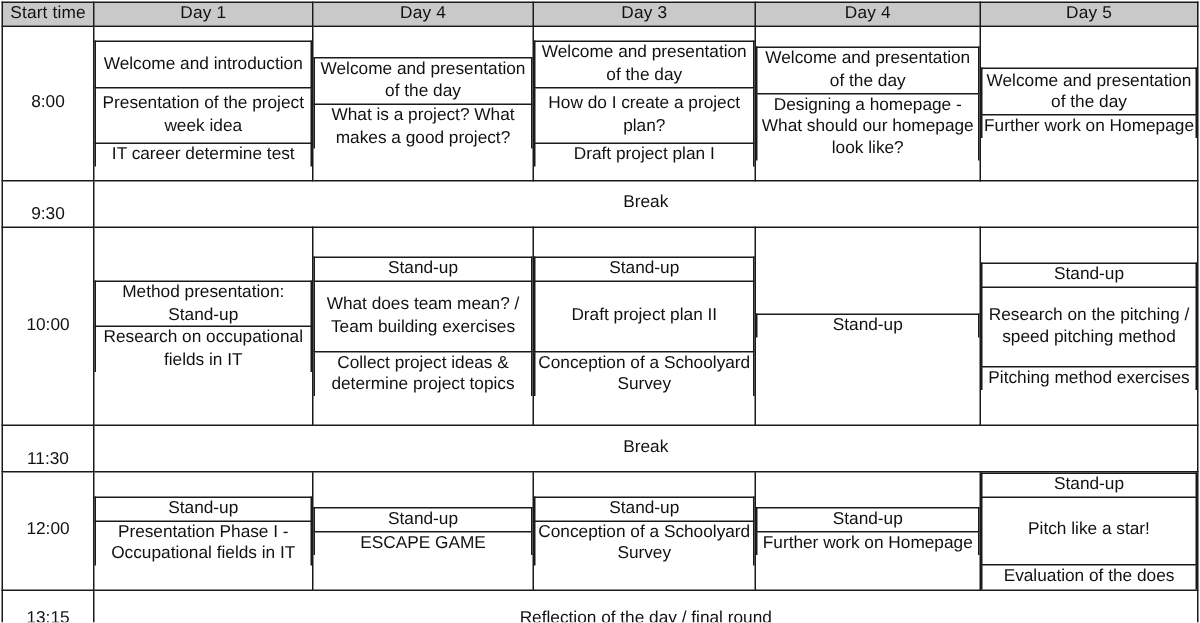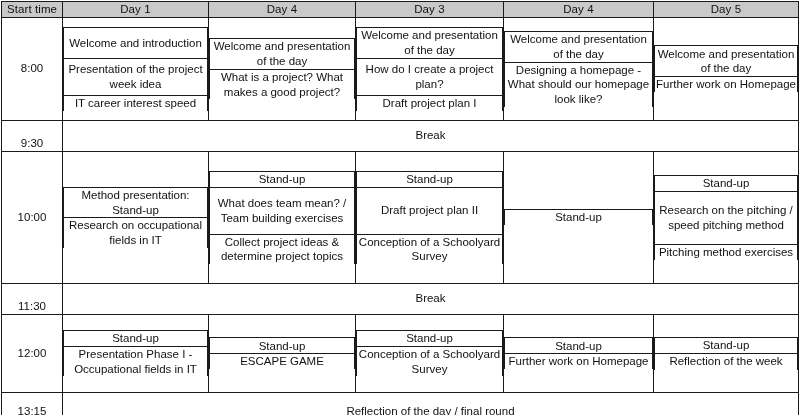--- a/index.html
+++ b/index.html
@@ -114,21 +114,21 @@
       <td class="daycell">
         <table class="block">
           <tbody>
                 <tr>
                   <td style="height:30px">Welcome and introduction</td>
                 </tr>
           <tr>
                   <td style="height:36px">Presentation of the project week idea</td>
                 </tr>
           <tr>
-                  <td>IT career interest speed</td>
+                  <td>IT career determine test</td>
                 </tr>
         </tbody>
             </table>
       </td>
 
       <td class="daycell">
         <table class="block">
           <tbody>
                 <tr>
                   <td style="height:30px">Welcome and presentation of the day</td>
@@ -323,21 +323,24 @@
             </table>
       </td>
 
       <td class="daycell">
         <table class="block">
           <tbody>
                 <tr>
                   <td class="standup">Stand-up</td>
                 </tr>
           <tr>
-                  <td style="height:16px">Reflection of the week</td>
+                  <td style="height:44px">Pitch like a star!</td>
+                </tr>
+          <tr>
+                  <td style="height:16px">Evaluation of the does</td>
                 </tr>
         </tbody>
             </table>
       </td>
     </tr>
 
     <tr class="final">
       <td class="timecell mid">13:15</td>
       <td colspan="5">Reflection of the day / final round</td>
     </tr>

